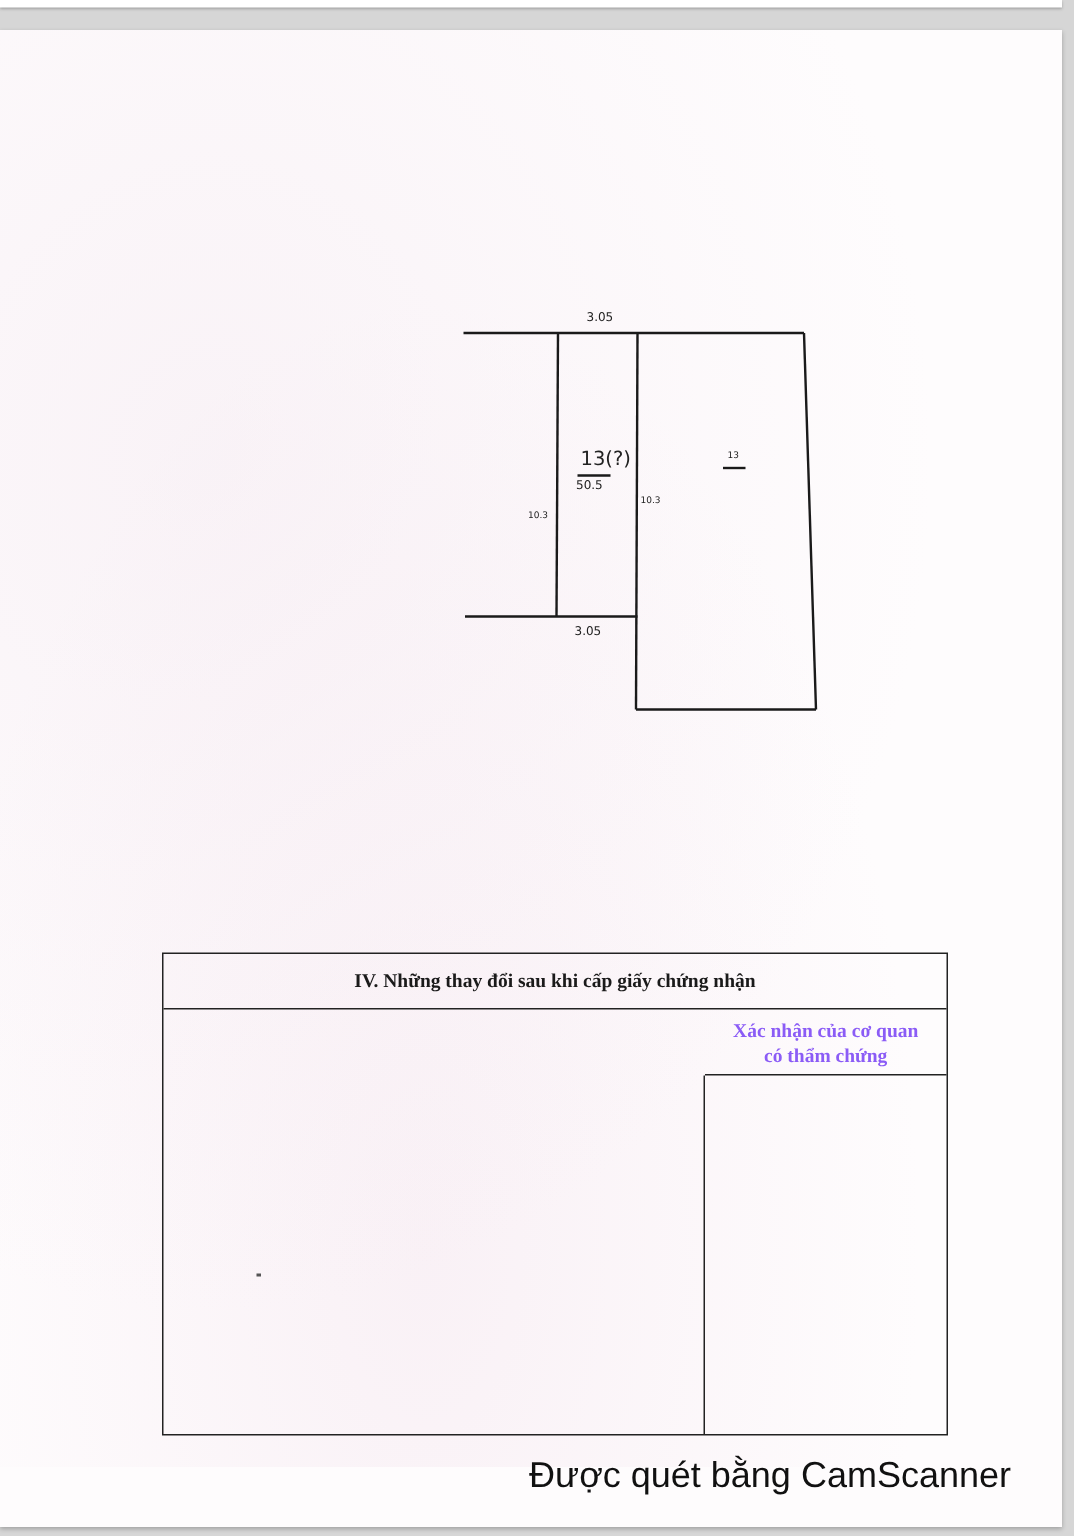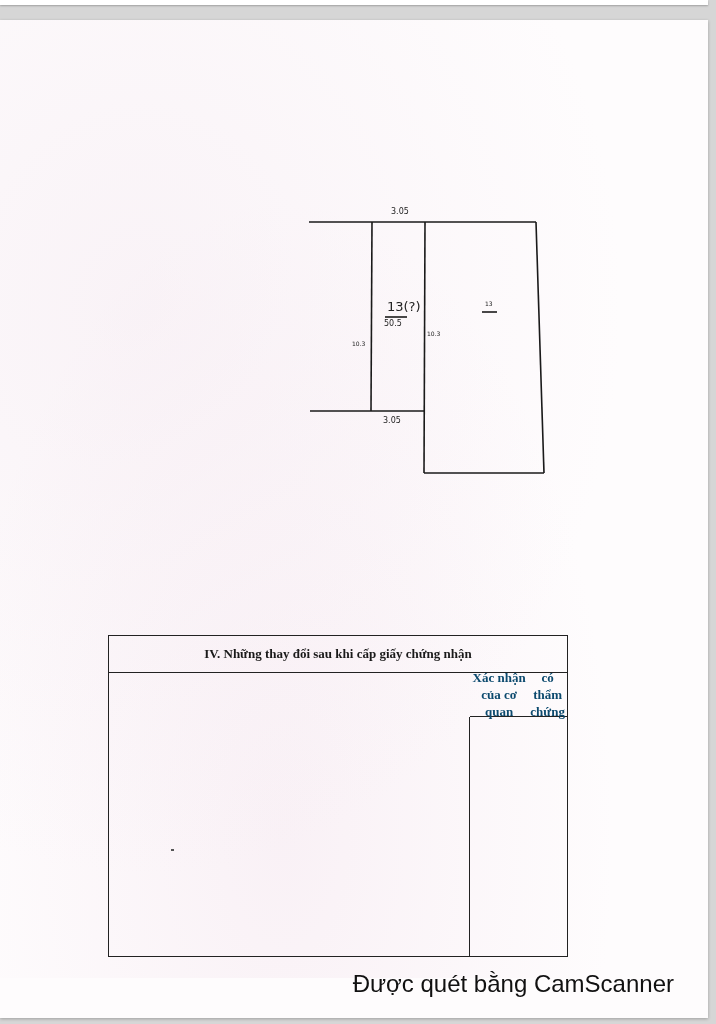--- a/index.html
+++ b/index.html
@@ -26,40 +26,40 @@
     position:absolute; left:118px; top:28px; width:440px;
     font-size:14px; font-weight:bold; color:#1a1a1a; white-space:nowrap;
     letter-spacing:-0.2px;
   }
   .diagram { position:absolute; left:0; top:0; width:708px; height:600px; }
   .hand {
     position:absolute; font-family:"DejaVu Sans", sans-serif; 
     font-size:8px; color:#222; white-space:nowrap;
   }
   .changes-table {
-    position:absolute; left:108px; top:615px; width:460px; height:322px;
+    position:absolute; left:108px; top:615px; width:524px; height:322px;
     border:1.5px solid #222; box-sizing:border-box;
   }
   .t-head {
     position:absolute; left:0; top:0; width:100%; height:37px;
     border-bottom:1.5px solid #222; box-sizing:border-box;
     display:flex; align-items:center; justify-content:center;
     font-size:13px; font-weight:bold; color:#1a1a1a;
   }
   .t-col-left-head {
     position:absolute; left:0; top:37px; width:361px; height:44px;
     border-bottom:1.5px solid #222; border-right:1.5px solid #222; box-sizing:border-box;
     display:flex; align-items:center; justify-content:center;
     font-size:13px; font-weight:bold; color:#1a1a1a;
   }
   .t-col-right-head {
     position:absolute; left:361px; top:37px; right:0; height:44px;
     border-bottom:1.5px solid #222; box-sizing:border-box;
-    display:flex; flex-direction:row; align-items:center; justify-content:center;
-    font-size:13px; font-weight:bold; color:#0c4a6e; line-height:17px; text-align:center;
+    display:flex; flex-direction:column; align-items:center; justify-content:center;
+    font-size:13px; font-weight:bold; color:#8b5cf6; line-height:17px; text-align:center;
   }
   .t-body-left {
     position:absolute; left:0; top:81px; width:361px; bottom:0;
     border-right:1.5px solid #222; box-sizing:border-box;
   }
   .t-body-right { position:absolute; left:361px; top:81px; right:0; bottom:0; }
   .speck { position:absolute; left:62px; top:132px; width:3px; height:2px; background:#555; }
   .watermark {
     position:absolute; right:34px; top:950px;
     font-family:"Liberation Sans", "DejaVu Sans", sans-serif;

